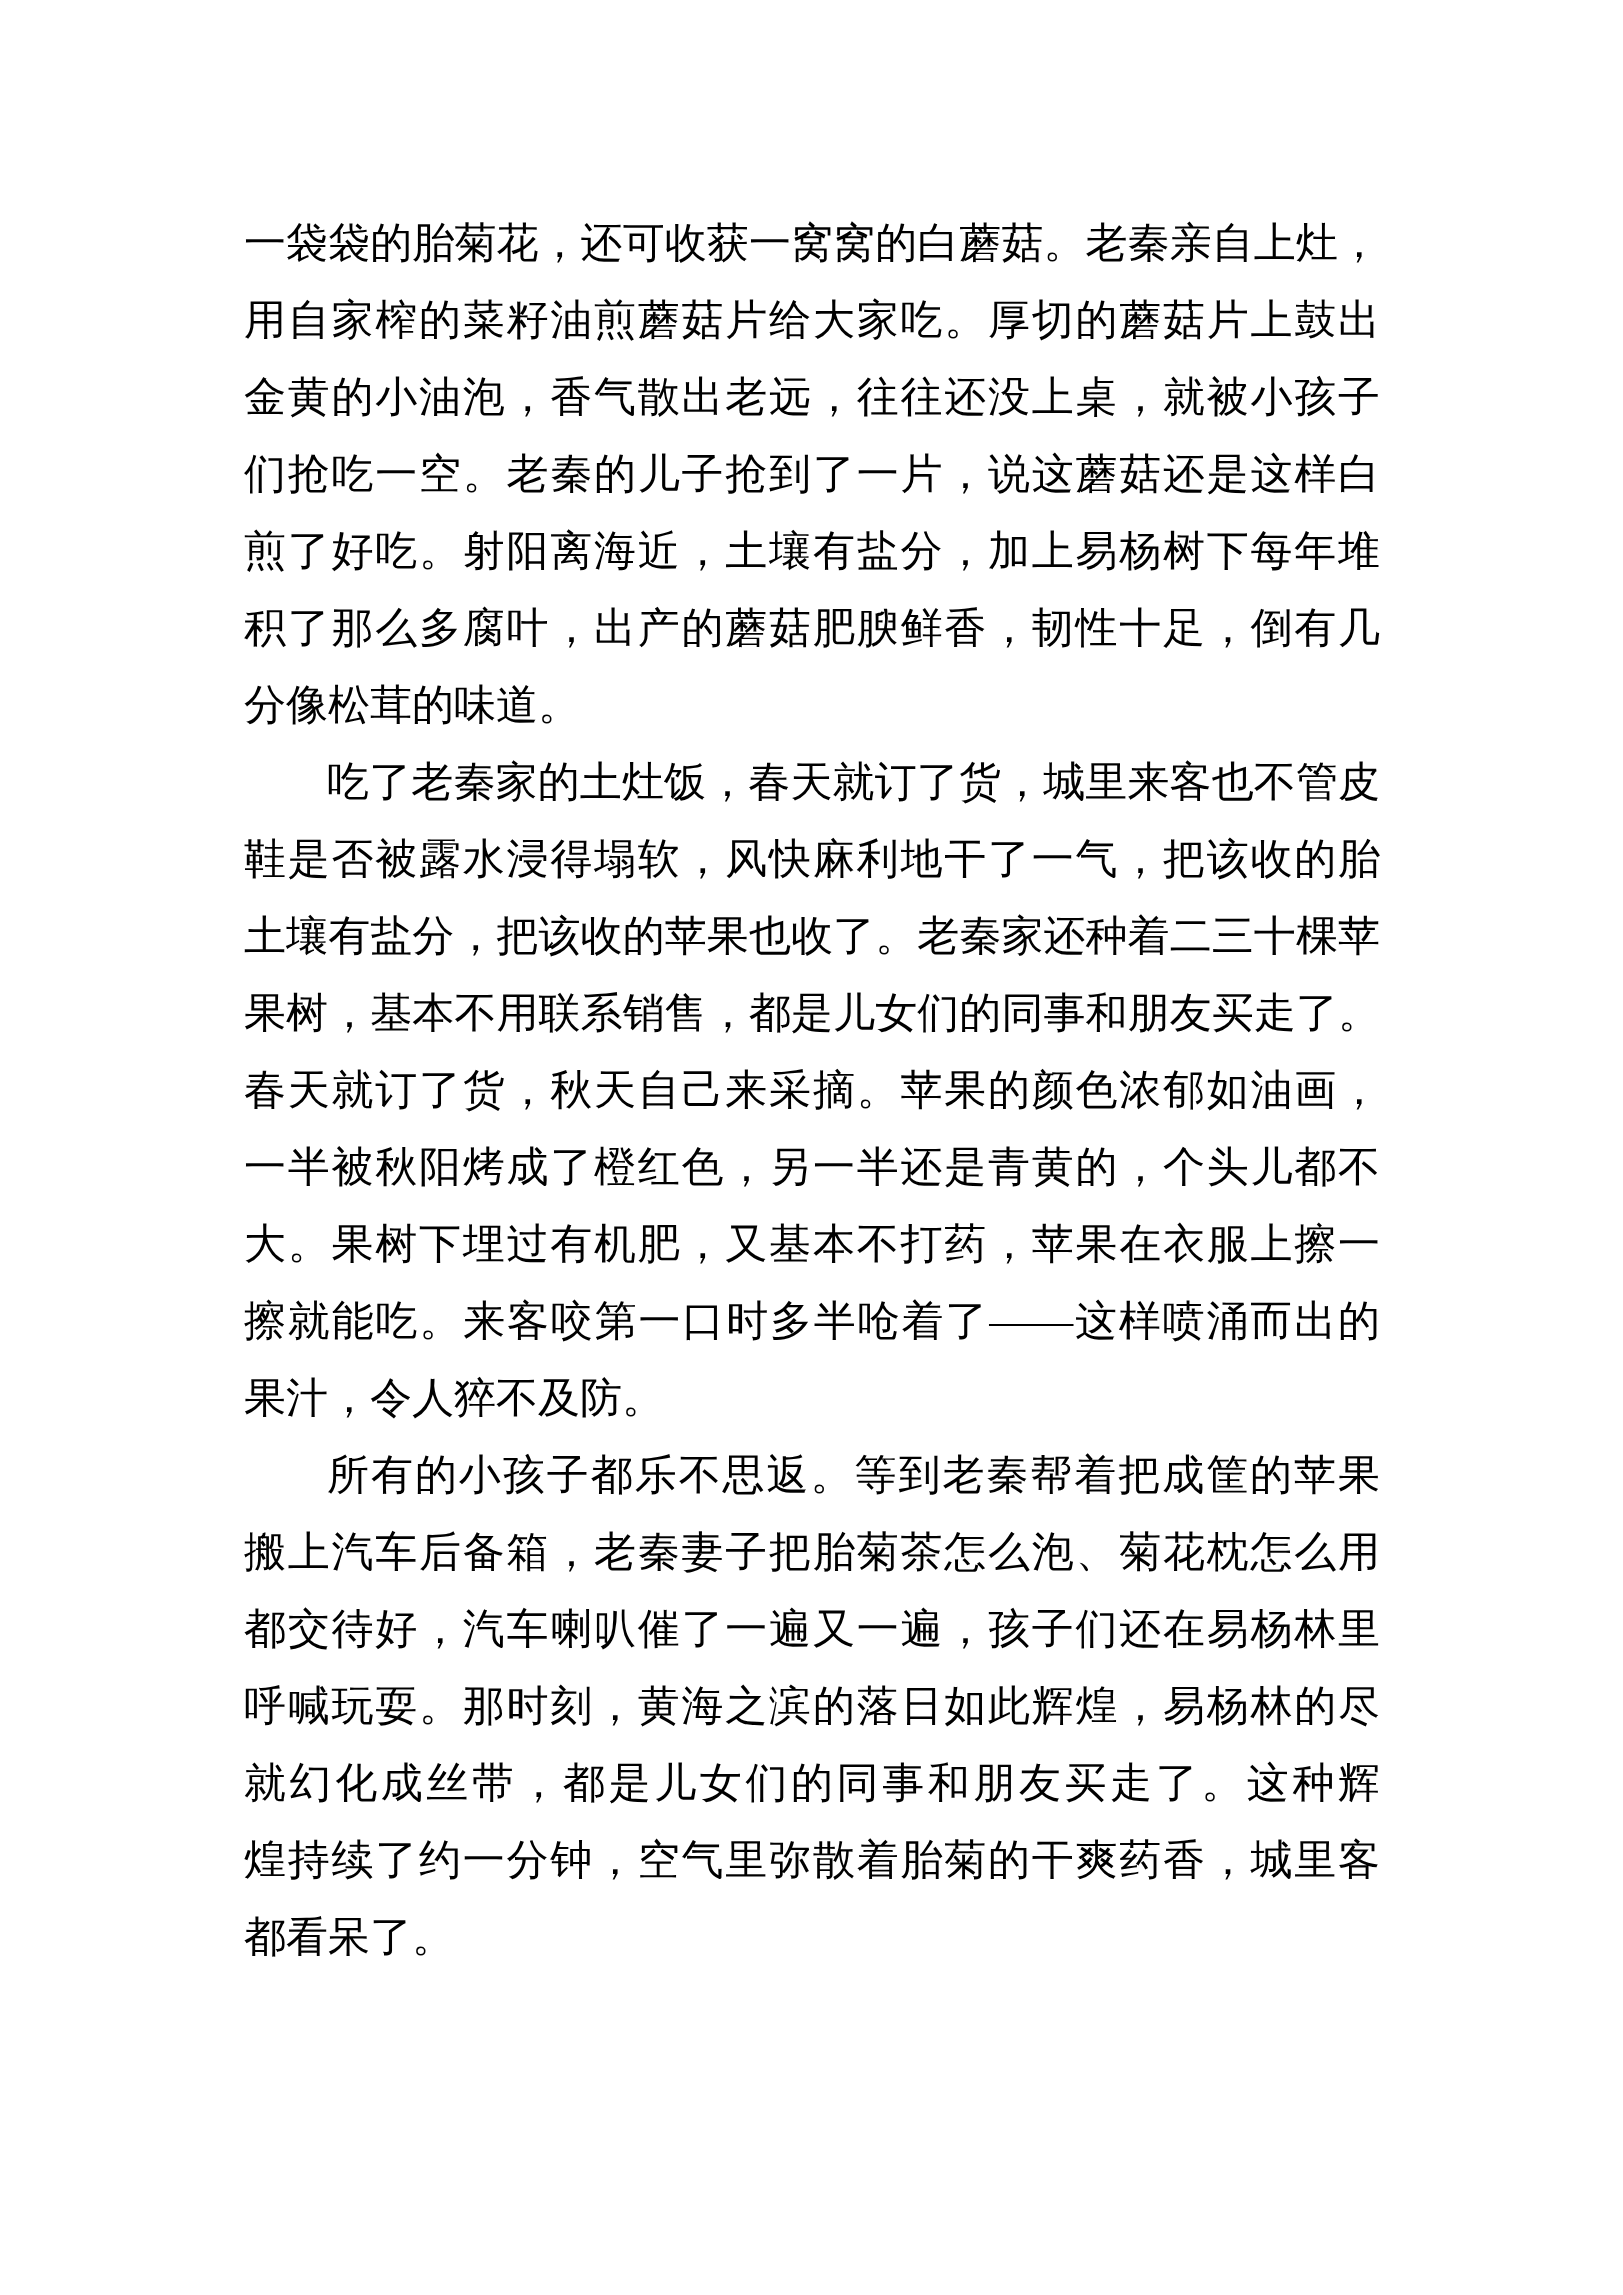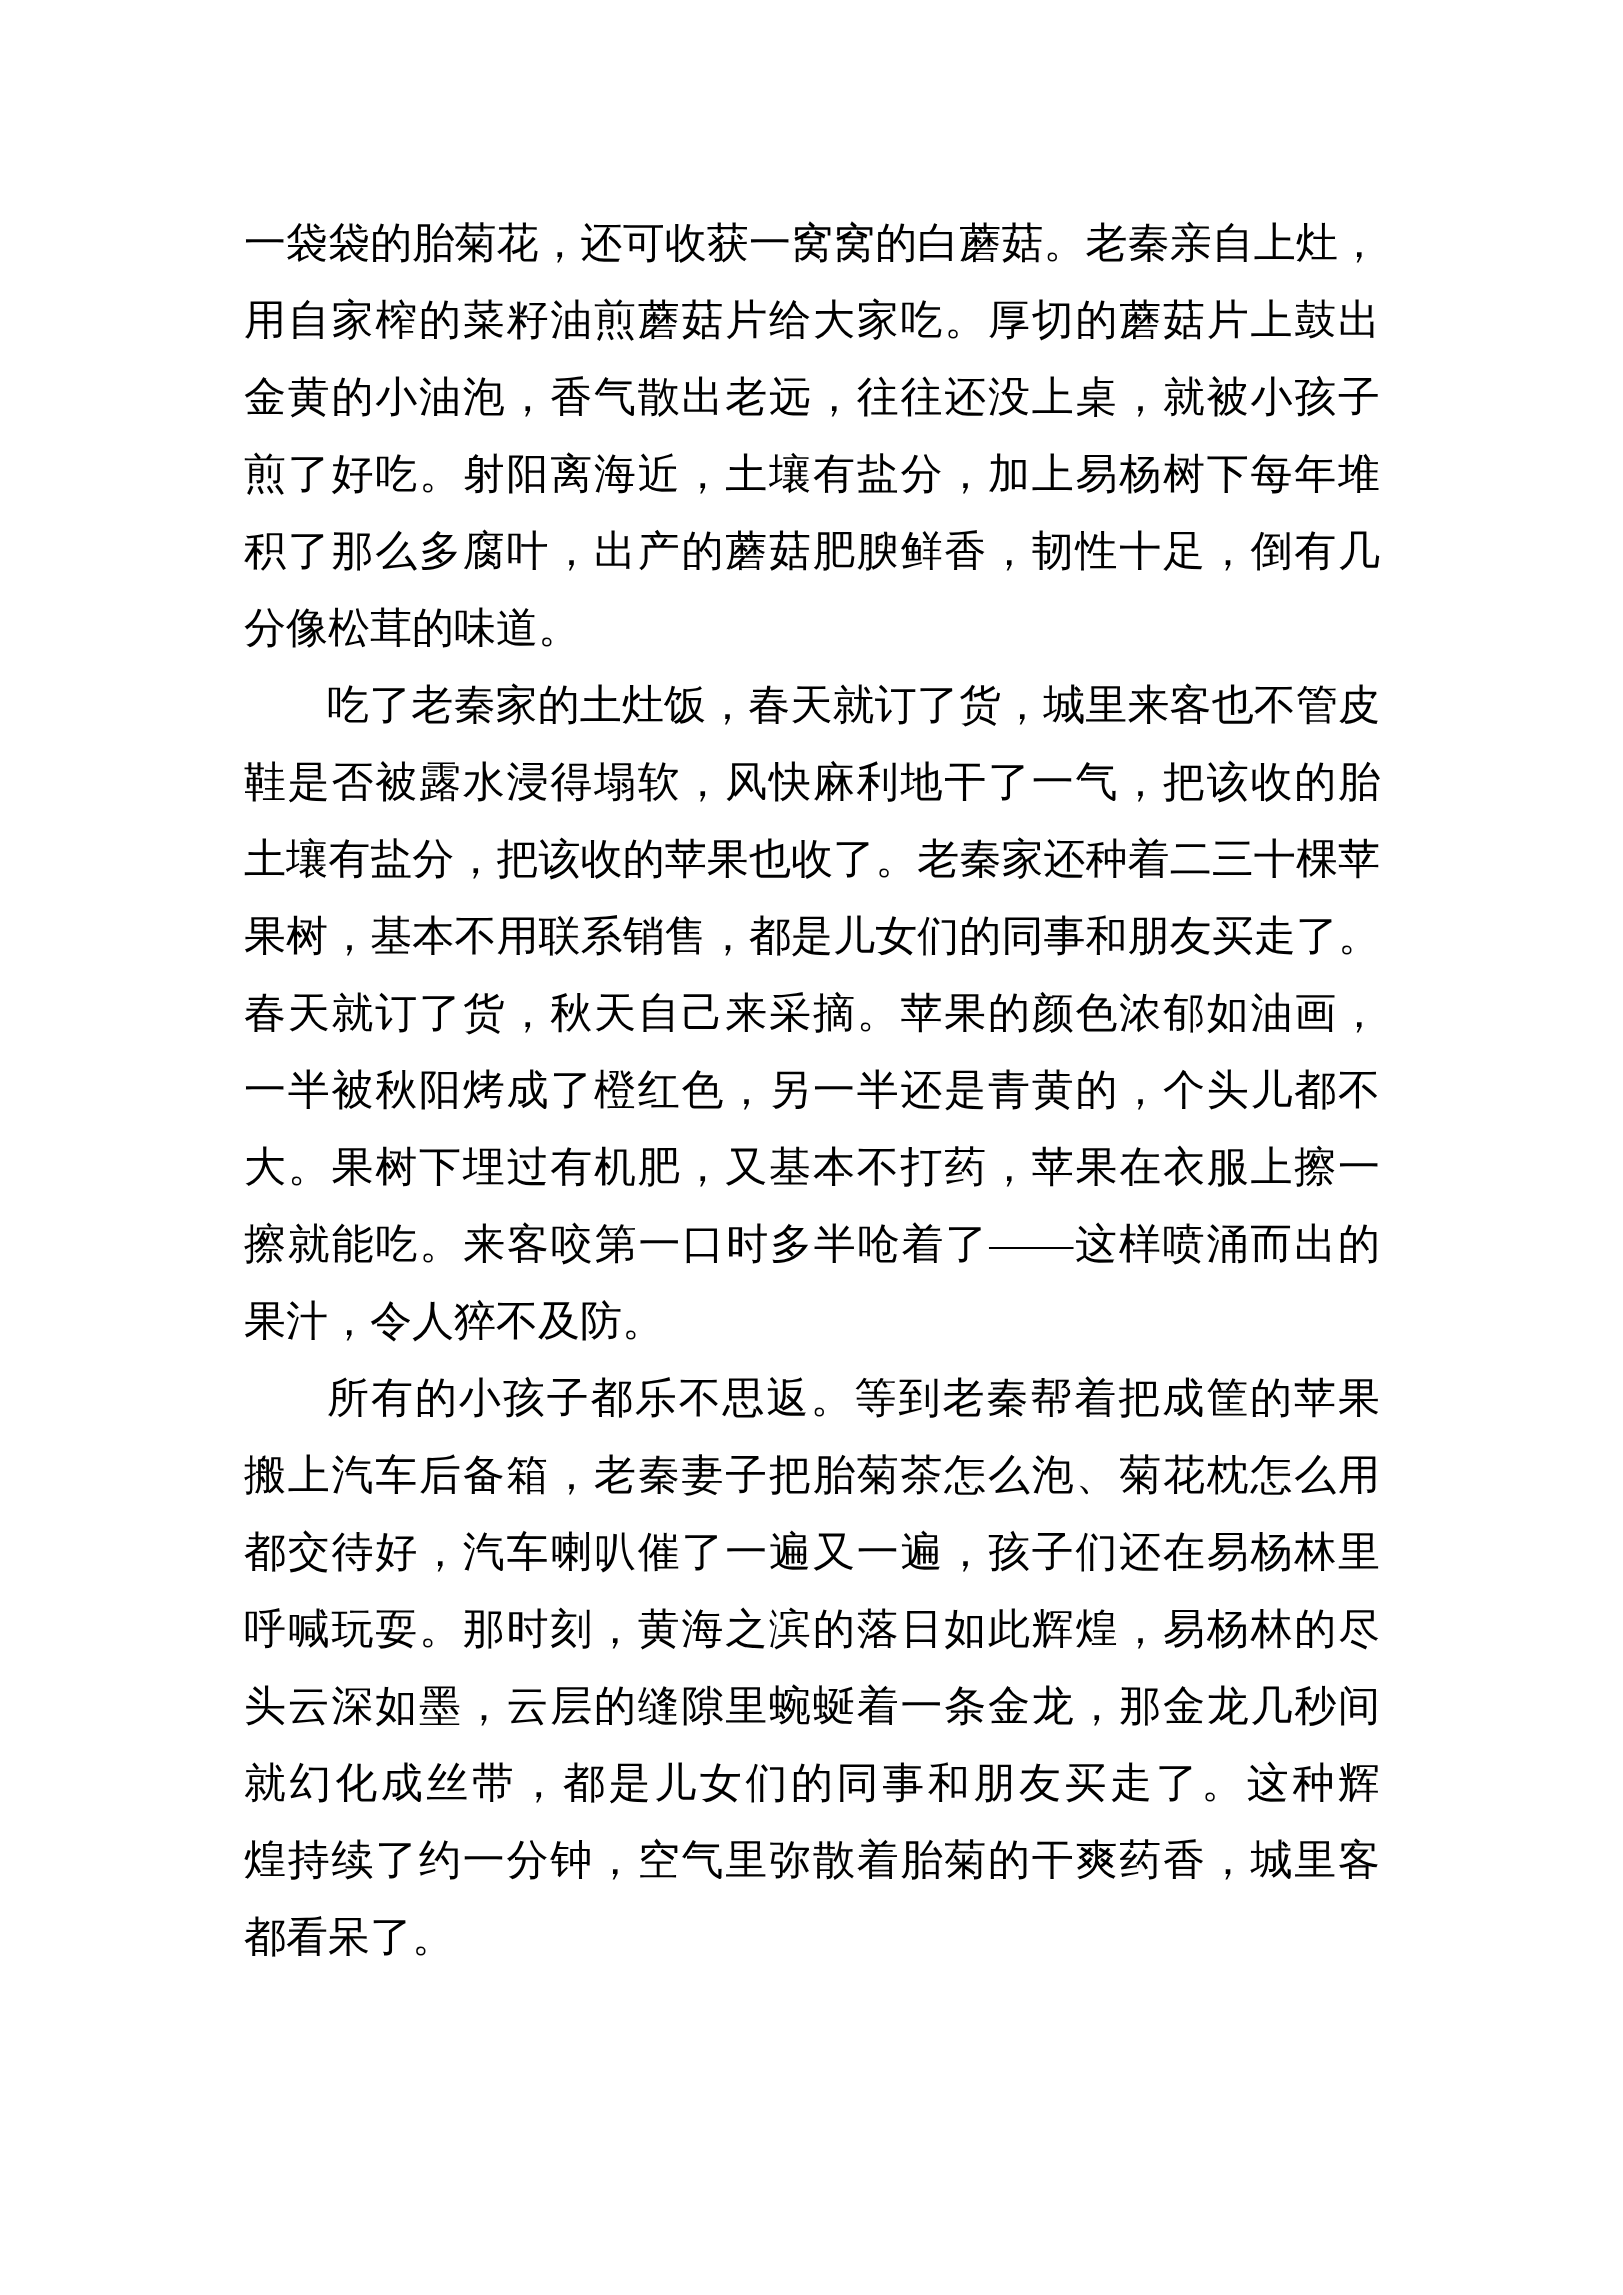--- a/index.html
+++ b/index.html
@@ -47,20 +47,21 @@
 </style>
 </head>
 <body>
 
 <div class="page">
 
   <div class="paragraph">
     <div class="line">一袋袋的胎菊花，还可收获一窝窝的白蘑菇。老秦亲自上灶，</div>
     <div class="line">用自家榨的菜籽油煎蘑菇片给大家吃。厚切的蘑菇片上鼓出</div>
     <div class="line">金黄的小油泡，香气散出老远，往往还没上桌，就被小孩子</div>
+    <div class="line">们抢吃一空。老秦的儿子抢到了一片，说这蘑菇还是这样白</div>
     <div class="line">煎了好吃。射阳离海近，土壤有盐分，加上易杨树下每年堆</div>
     <div class="line">积了那么多腐叶，出产的蘑菇肥腴鲜香，韧性十足，倒有几</div>
     <div class="line para-end">分像松茸的味道。</div>
   </div>
 
   <div class="paragraph">
     <div class="line indent">吃了老秦家的土灶饭，春天就订了货，城里来客也不管皮</div>
     <div class="line">鞋是否被露水浸得塌软，风快麻利地干了一气，把该收的胎</div>
     <div class="line">土壤有盐分，把该收的苹果也收了。老秦家还种着二三十棵苹</div>
     <div class="line">果树，基本不用联系销售，都是儿女们的同事和朋友买走了。</div>
@@ -69,20 +70,19 @@
     <div class="line">大。果树下埋过有机肥，又基本不打药，苹果在衣服上擦一</div>
     <div class="line">擦就能吃。来客咬第一口时多半呛着了——这样喷涌而出的</div>
     <div class="line para-end">果汁，令人猝不及防。</div>
   </div>
 
   <div class="paragraph">
     <div class="line indent">所有的小孩子都乐不思返。等到老秦帮着把成筐的苹果</div>
     <div class="line">搬上汽车后备箱，老秦妻子把胎菊茶怎么泡、菊花枕怎么用</div>
     <div class="line">都交待好，汽车喇叭催了一遍又一遍，孩子们还在易杨林里</div>
     <div class="line">呼喊玩耍。那时刻，黄海之滨的落日如此辉煌，易杨林的尽</div>
-    <div class="line">头云深如墨，云层的缝隙里蜿蜒着一条金龙，那金龙几秒间</div>
     <div class="line">就幻化成丝带，都是儿女们的同事和朋友买走了。这种辉</div>
     <div class="line">煌持续了约一分钟，空气里弥散着胎菊的干爽药香，城里客</div>
     <div class="line para-end">都看呆了。</div>
   </div>
 
 </div>
 
 
 </body></html>

